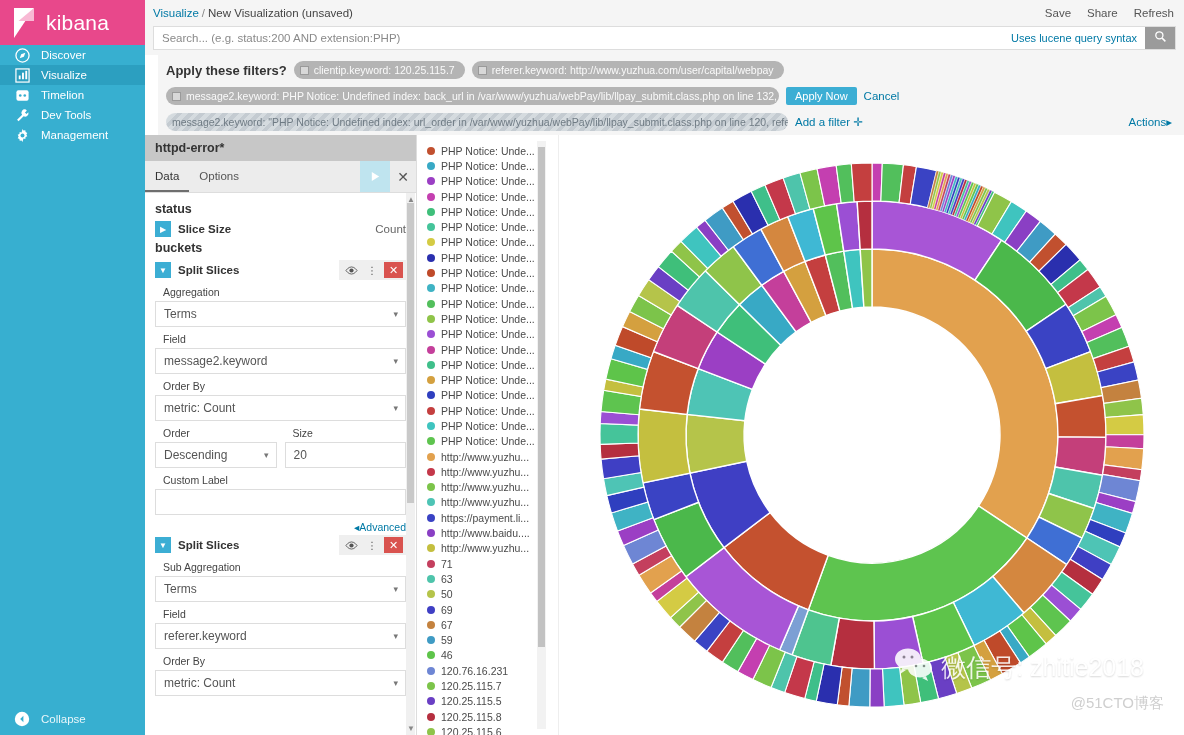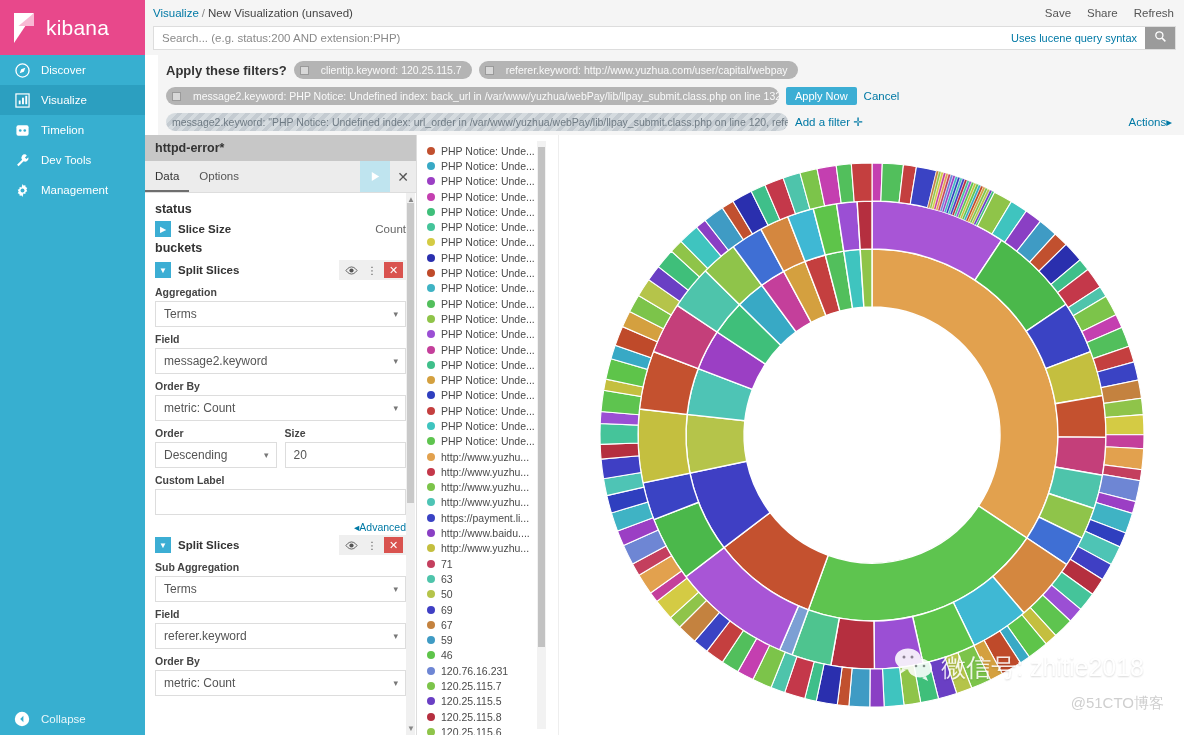--- a/index.html
+++ b/index.html
@@ -13,28 +13,28 @@
 
   
   .sidebar {
     width: 145px; height: 735px;
     background: #37AFD0;
     display: flex; flex-direction: column;
     flex: 0 0 145px;
     position: relative;
   }
   .logo {
-    height: 55px; background: #E8488B;
+    height: 45px; background: #E8488B;
     display: flex; align-items: center; gap: 8px;
     padding-left: 12px;
   }
   .logo-mark { width: 26px; height: 30px; position: relative; flex: 0 0 26px; }
   .logo-text { color: #fff; font-size: 21px; letter-spacing: .2px; }
   .nav-item {
-    height: 30px; display: flex; align-items: center; gap: 11px;
+    height: 20px; display: flex; align-items: center; gap: 11px;
     padding-left: 14px; color: #ffffff; font-size: 11.5px; cursor: pointer;
   }
   .nav-item.active { background: #2C9FC0; }
   .nav-ico { width: 16px; height: 16px; display: flex; align-items: center; justify-content: center; flex: 0 0 16px; }
   .nav-ico svg { display: block; }
   .collapse {
     position: absolute; bottom: 8px; left: 0; width: 145px;
     display: flex; align-items: center; gap: 11px; padding-left: 14px;
     color: #e9f6fa; font-size: 11.5px; cursor: pointer;
   }
@@ -64,21 +64,21 @@
     display: flex; align-items: center; justify-content: center; cursor: pointer;
   }
 
   
   .filterzone { background: #F5F5F5; flex: 0 0 auto; margin-left: 13px; }
   .fbar { display: flex; align-items: center; padding: 4px 8px; gap: 7px; flex-wrap: nowrap; }
   .fbar.row1 { padding-top: 6px; }
   .applylbl { font-size: 13px; font-weight: bold; color: #333; white-space: nowrap; }
   .pill {
     background: #b4b4b4; color: #fafafa; border-radius: 11px;
-    font-size: 10.5px; padding: 3px 10px 3px 6px; display: flex; align-items: center; gap: 12px;
+    font-size: 10.5px; padding: 3px 10px 3px 6px; display: flex; align-items: center; gap: 5px;
     white-space: nowrap; overflow: hidden; cursor: pointer;
   }
   .pill .cb { width: 9px; height: 9px; background: #d8d8d8; border: 1px solid #9a9a9a; flex: 0 0 9px; }
   .pill.striped {
     background: repeating-linear-gradient(135deg,#c4cbd1 0 4px,#d5dbdf 4px 8px);
     color: #6f7b84;
   }
   .applybtn {
     background: #3caed4; color: #fff; font-size: 11px; padding: 3px 9px;
     border-radius: 2px; cursor: pointer; white-space: nowrap;
@@ -128,21 +128,21 @@
     flex: 0 0 16px; cursor: pointer;
   }
   .agg-name { font-size: 11.5px; font-weight: bold; color: #333; }
   .agg-right { margin-left: auto; font-size: 11.5px; color: #666; }
   .agg-tools { margin-left: auto; display: flex; align-items: center; gap: 3px; background: #efefef; padding: 2px 3px; }
   .tool {
     width: 18px; height: 16px; display: flex; align-items: center; justify-content: center;
     font-size: 10px; color: #555; cursor: pointer;
   }
   .tool.del { background: #d9534f; color: #fff; width: 19px; font-size: 11px; }
-  .fld-lbl { font-size: 10.5px; font-weight: bold; color: #444; margin: 6px 0 3px; }
+  .fld-lbl { font-size: 10.5px; font-weight: normal; color: #444; margin: 6px 8px 3px; }
   .sel, .txt {
     width: 100%; height: 26px; border: 1px solid #ddd; background: #fff;
     font-size: 12px; color: #555; padding: 0 8px; display: flex; align-items: center;
     position: relative; cursor: pointer; font-family: "Liberation Sans", sans-serif;
   }
   .sel::after {
     content: "▾"; position: absolute; right: 7px; color: #777; font-size: 9px;
   }
   .sel.indent { }
   .two { display: flex; gap: 8px; }

